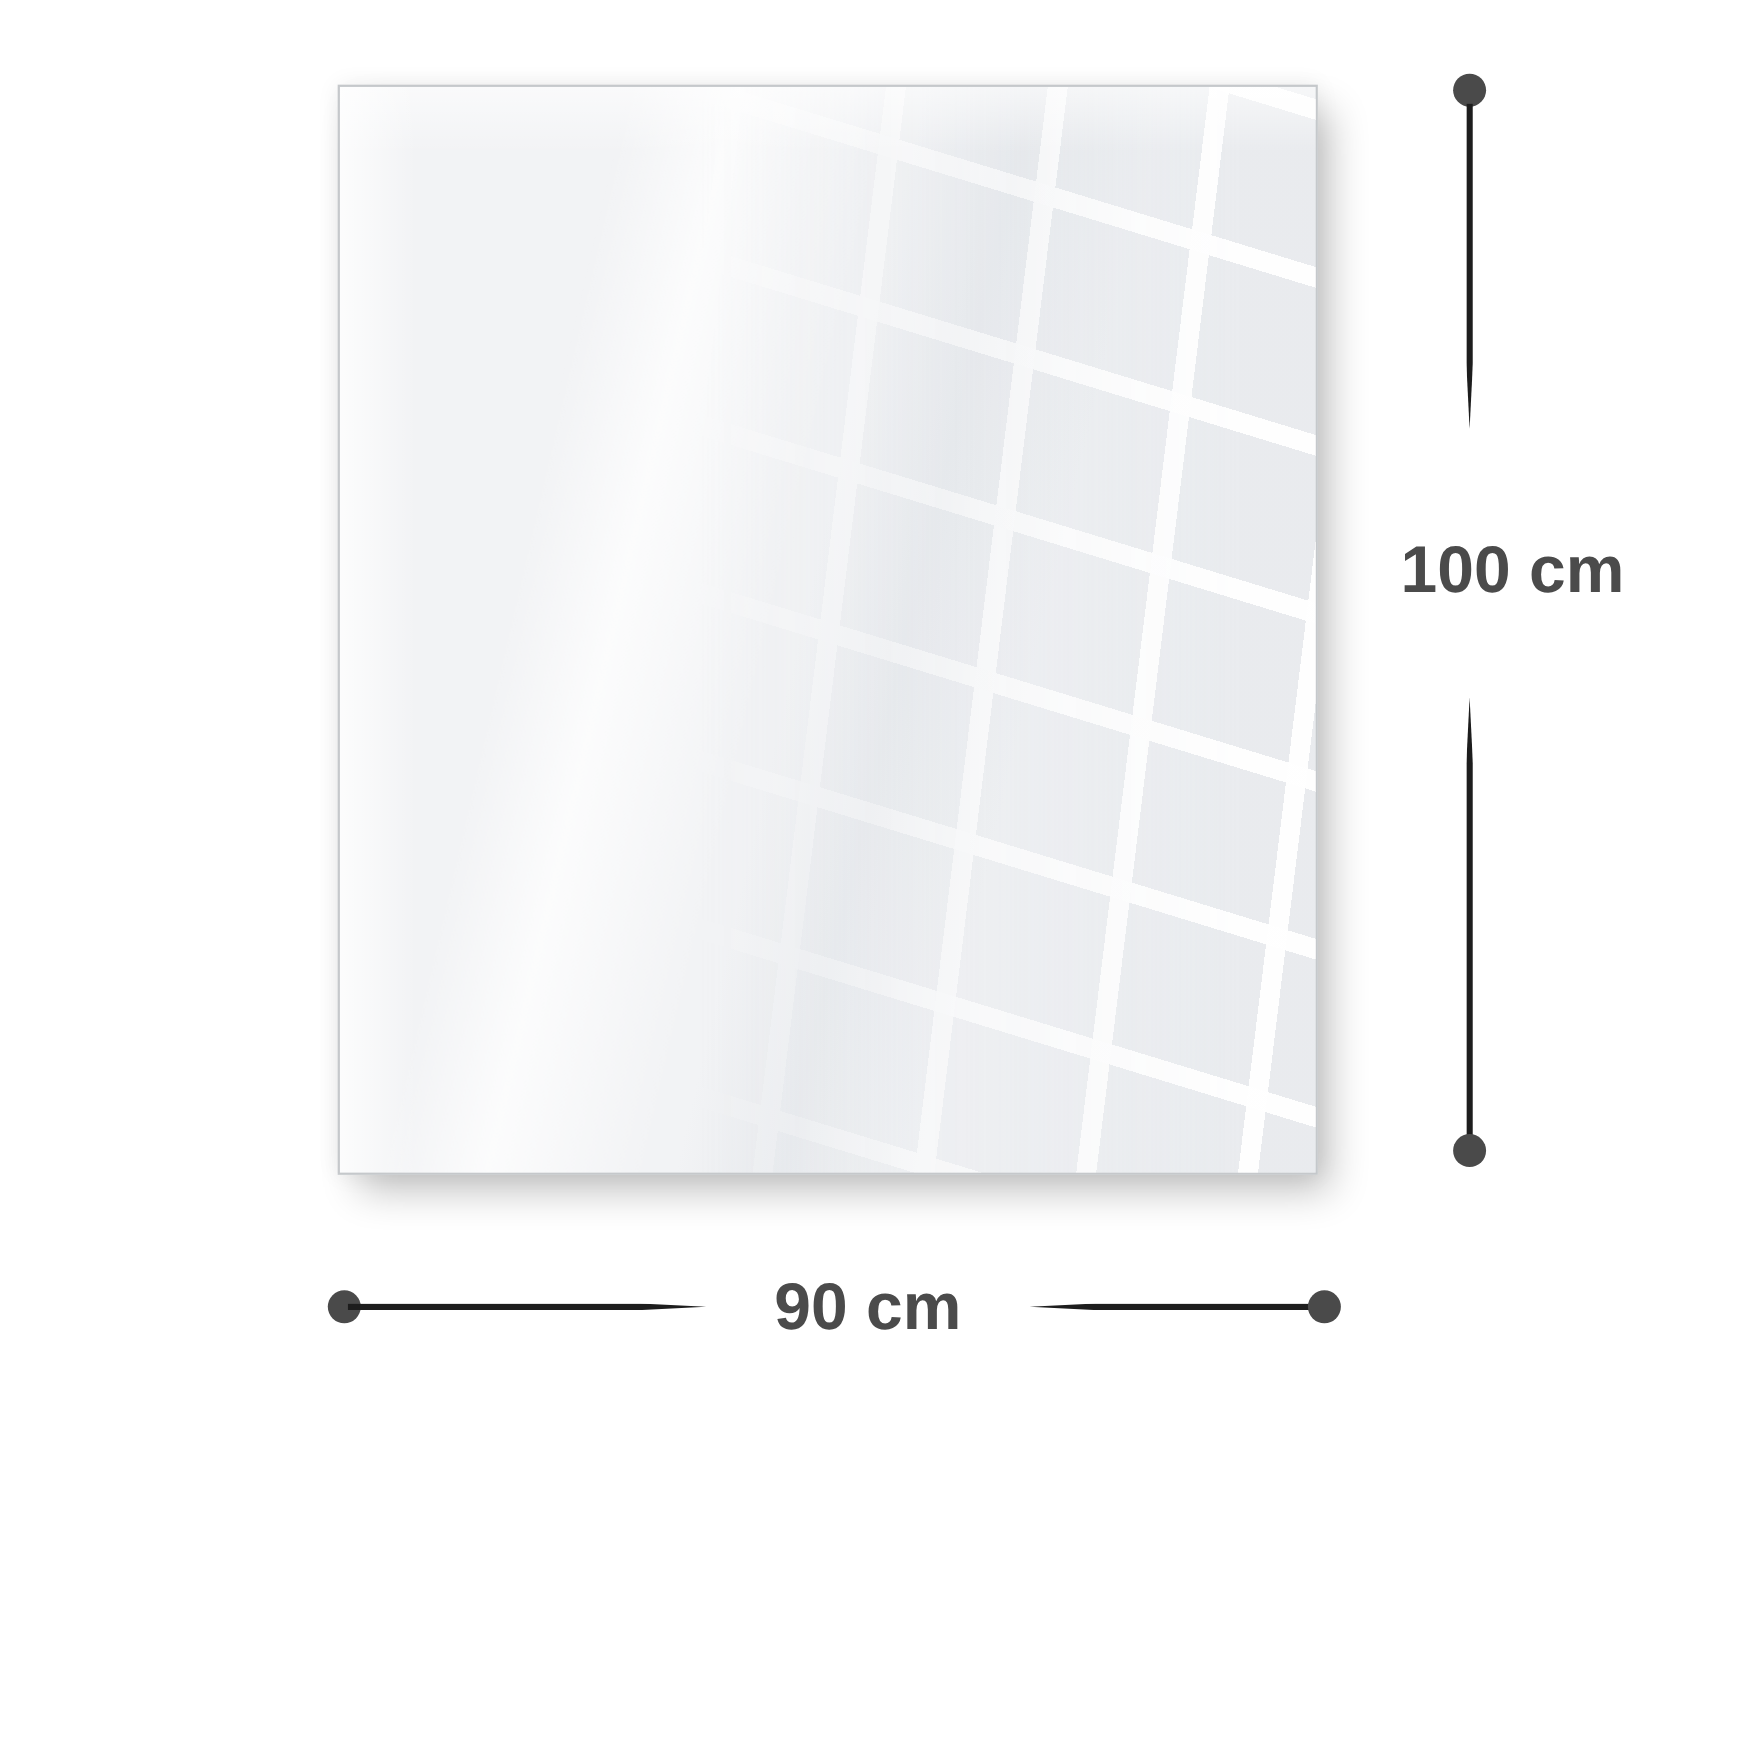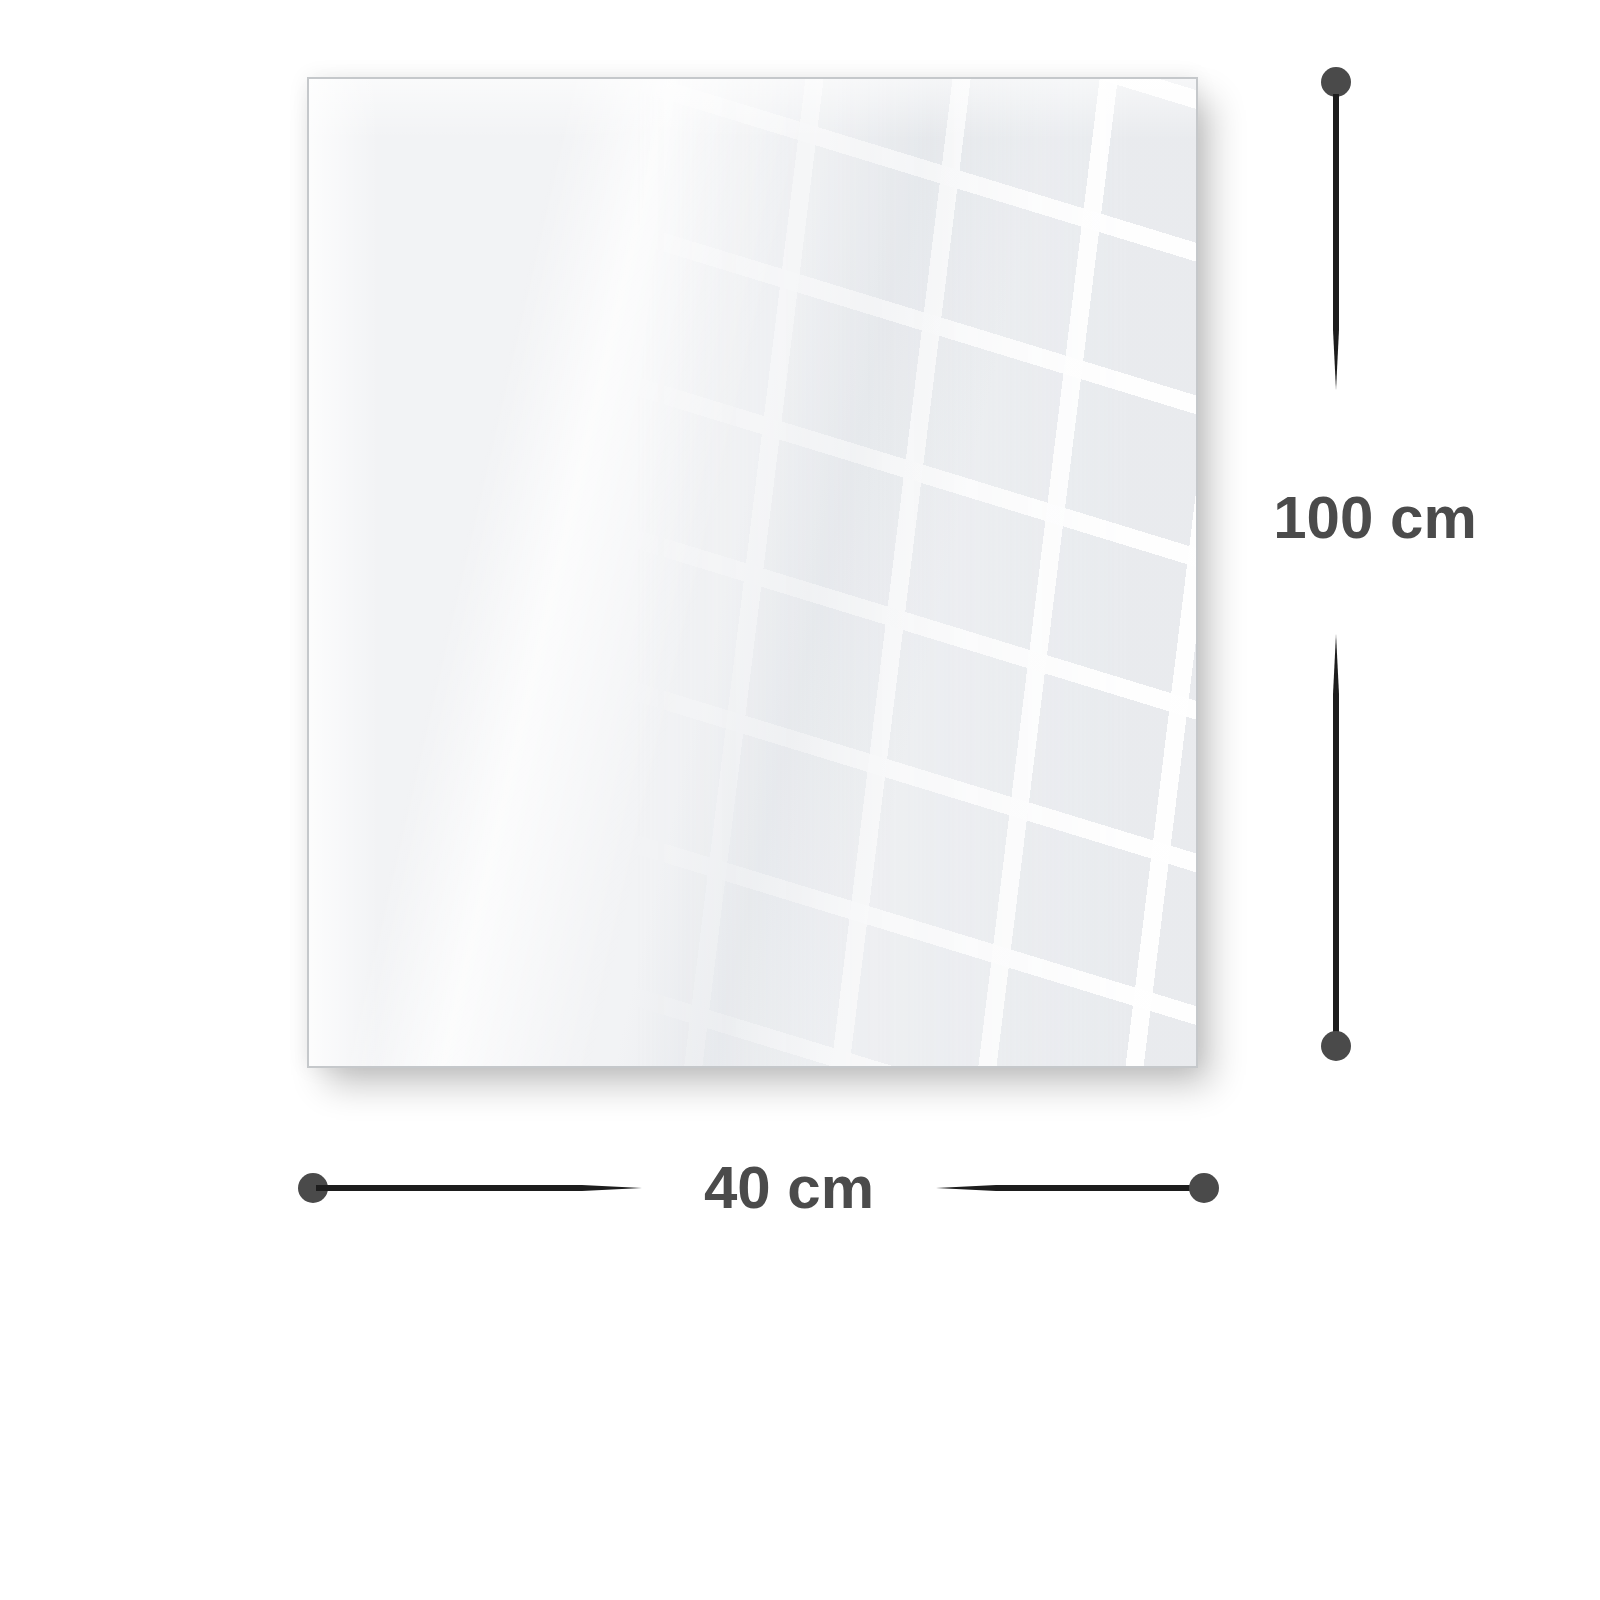--- a/index.html
+++ b/index.html
@@ -104,19 +104,19 @@
     <span class="dot h-top"></span>
     <span class="seg v s-top taper-bottom"></span>
     <div class="dim-label height">100 cm</div>
     <span class="seg v s-bottom taper-top"></span>
     <span class="dot h-bottom"></span>
   </div>
 
   <div>
     <span class="dot w-left"></span>
     <span class="seg h s-left taper-right"></span>
-    <div class="dim-label width">40 cm</div>
+    <div class="dim-label width">90 cm</div>
     <span class="seg h s-right taper-left"></span>
     <span class="dot w-right"></span>
   </div>
 
 
 </div>
 
 </body></html>

